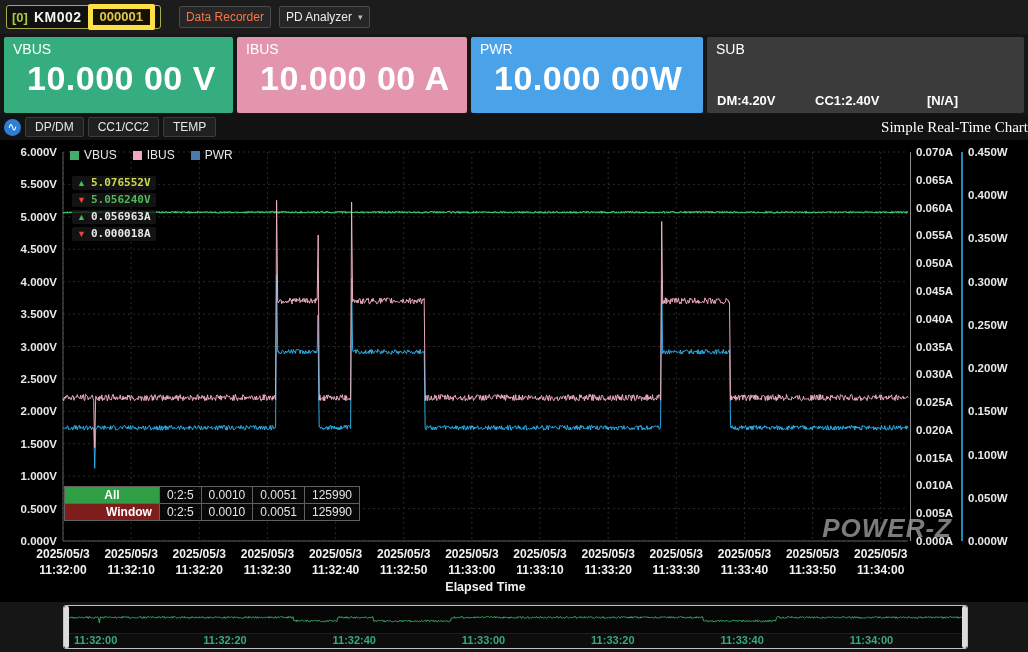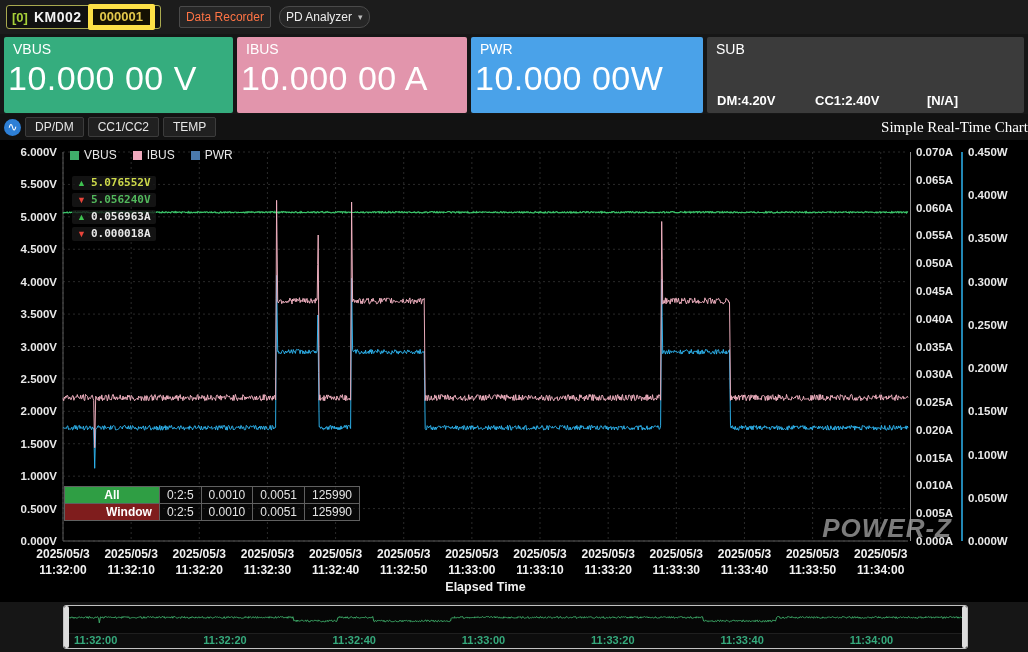--- a/index.html
+++ b/index.html
@@ -6,32 +6,32 @@
   body{width:1028px;height:652px;background:#161616;font-family:"Liberation Sans",sans-serif;overflow:hidden;}
 
   
   .topbar{height:34px;display:flex;align-items:center;padding:0 6px;background:#1c1c1c;gap:8px;}
   .dev-group{display:flex;align-items:center;gap:6px;border:1px solid #a9a94f;border-radius:3px;background:#101010;padding:2px 5px;height:24px;box-sizing:border-box;cursor:pointer;}
   .slot{color:#a6ce39;font-weight:700;font-size:13px;}
   .model{color:#f2f2f2;font-weight:700;font-size:14px;letter-spacing:.5px;}
   .serial{color:#e3c84b;font-weight:700;font-size:13px;border:5px solid #fde047;background:#151103;padding:0 7px;border-radius:2px;line-height:16px;}
   .tb-btn{height:22px;background:#262626;border:1px solid #4a4a4a;border-radius:2px;font-size:12px;font-family:inherit;cursor:pointer;}
   .recorder{color:#ff7445;margin-left:10px;}
-  .pd{color:#ececec;display:flex;align-items:center;gap:6px;border-radius:10px;}
+  .pd{color:#ececec;display:flex;align-items:center;gap:6px;}
   .caret{font-size:9px;color:#bbb;}
 
   
   .cards{display:flex;gap:4px;padding:3px 4px 1px;height:76px;}
   .card{border-radius:2px;color:#fff;overflow:hidden;box-sizing:border-box;}
   .card-vbus{width:229px;background:#35ad7e;}
   .card-ibus{width:230px;background:#e295ac;}
   .card-pwr{width:232px;background:#4aa2e9;}
   .card-sub{flex:1;background:#3b3b3b;}
   .card .hdr{font-size:14px;padding:4px 9px 0;}
-  .card .val{font-size:34px;font-weight:400;padding:2px 4px 0;white-space:nowrap;letter-spacing:.5px;}
+  .card .val{font-size:34px;font-weight:700;padding:2px 23px 0;white-space:nowrap;letter-spacing:.5px;}
   .sub-grid{display:grid;grid-template-columns:98px 112px auto;padding:4px 10px 0;row-gap:4px;font-size:13px;font-weight:700;margin-top:32px;}
 
   
   .tabbar{height:26px;display:flex;align-items:center;background:#121212;position:relative;padding:0 4px;gap:4px;}
   .wave-icon{width:17px;height:17px;border-radius:50%;background:#2d7fd6;color:#fff;font-size:12px;line-height:17px;text-align:center;display:inline-block;cursor:pointer;flex:0 0 auto;}
   .tab{height:20px;padding:0 9px;background:#202020;border:1px solid #3c3c3c;border-radius:2px;color:#e6e6e6;font-size:12px;font-family:inherit;cursor:pointer;}
   .chart-title{position:absolute;left:0;right:0;text-align:right;color:#fff;font-size:15px;pointer-events:none;font-family:Liberation Serif, serif;}
   .right-tabs{margin-left:auto;display:flex;gap:4px;}
   .tab.active-orange{color:#ff9100;font-weight:700;}
 

